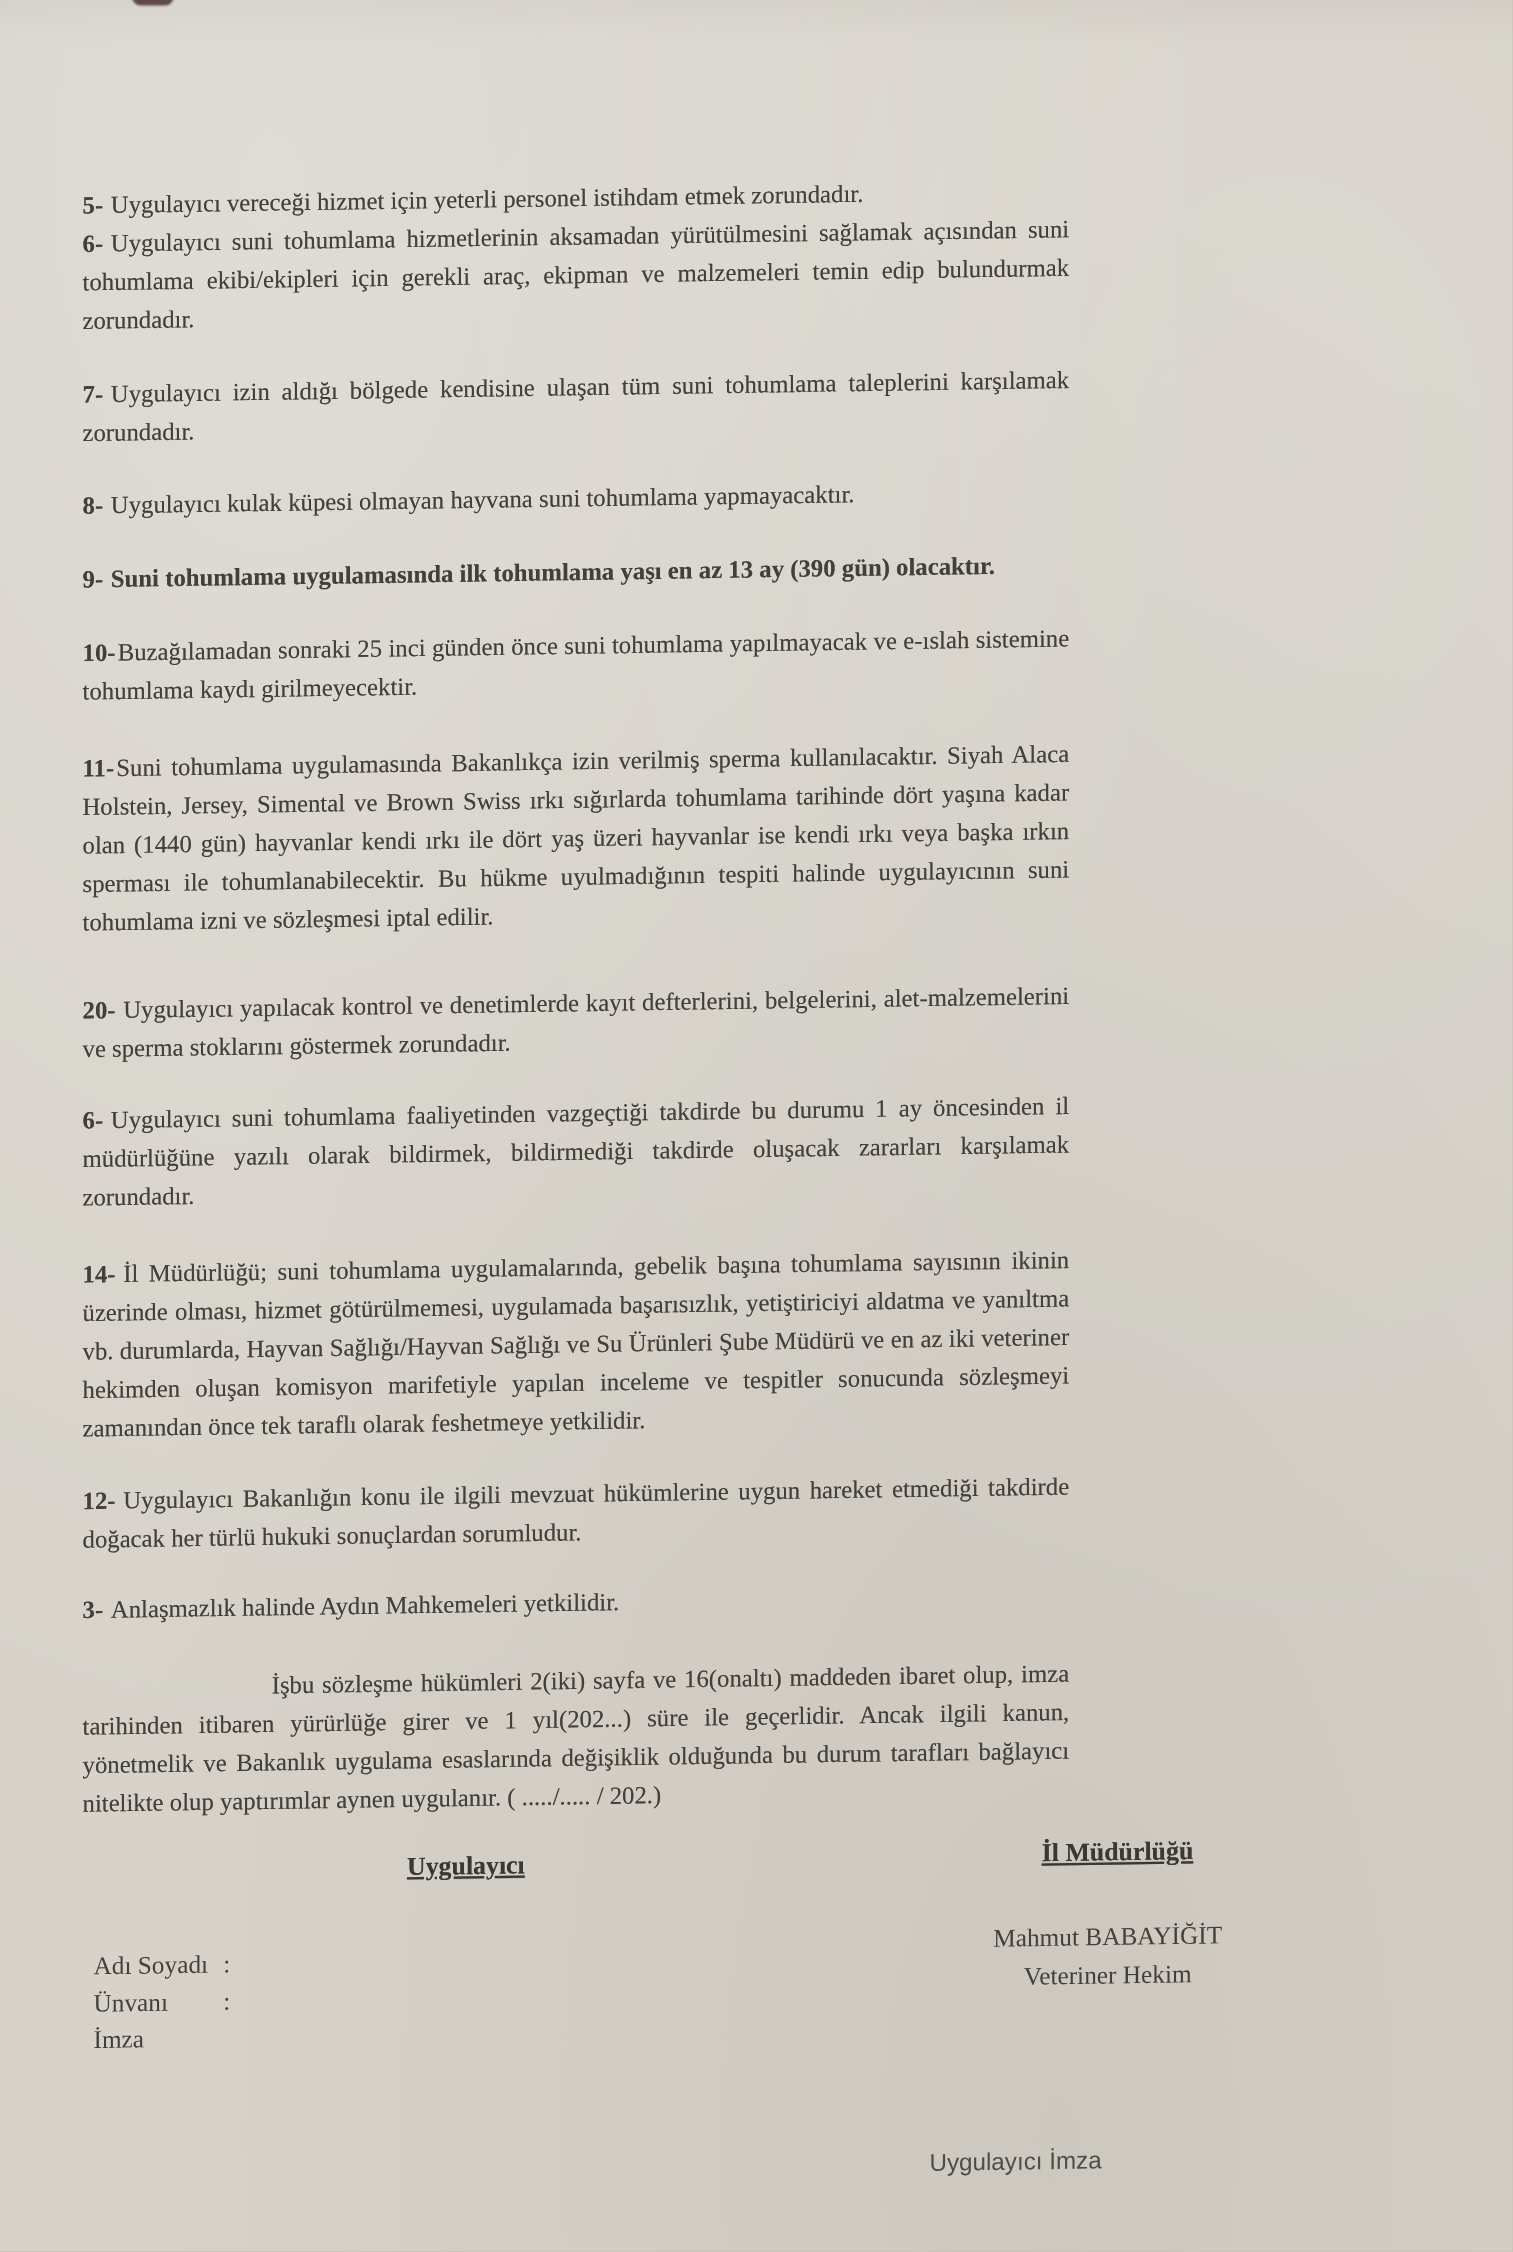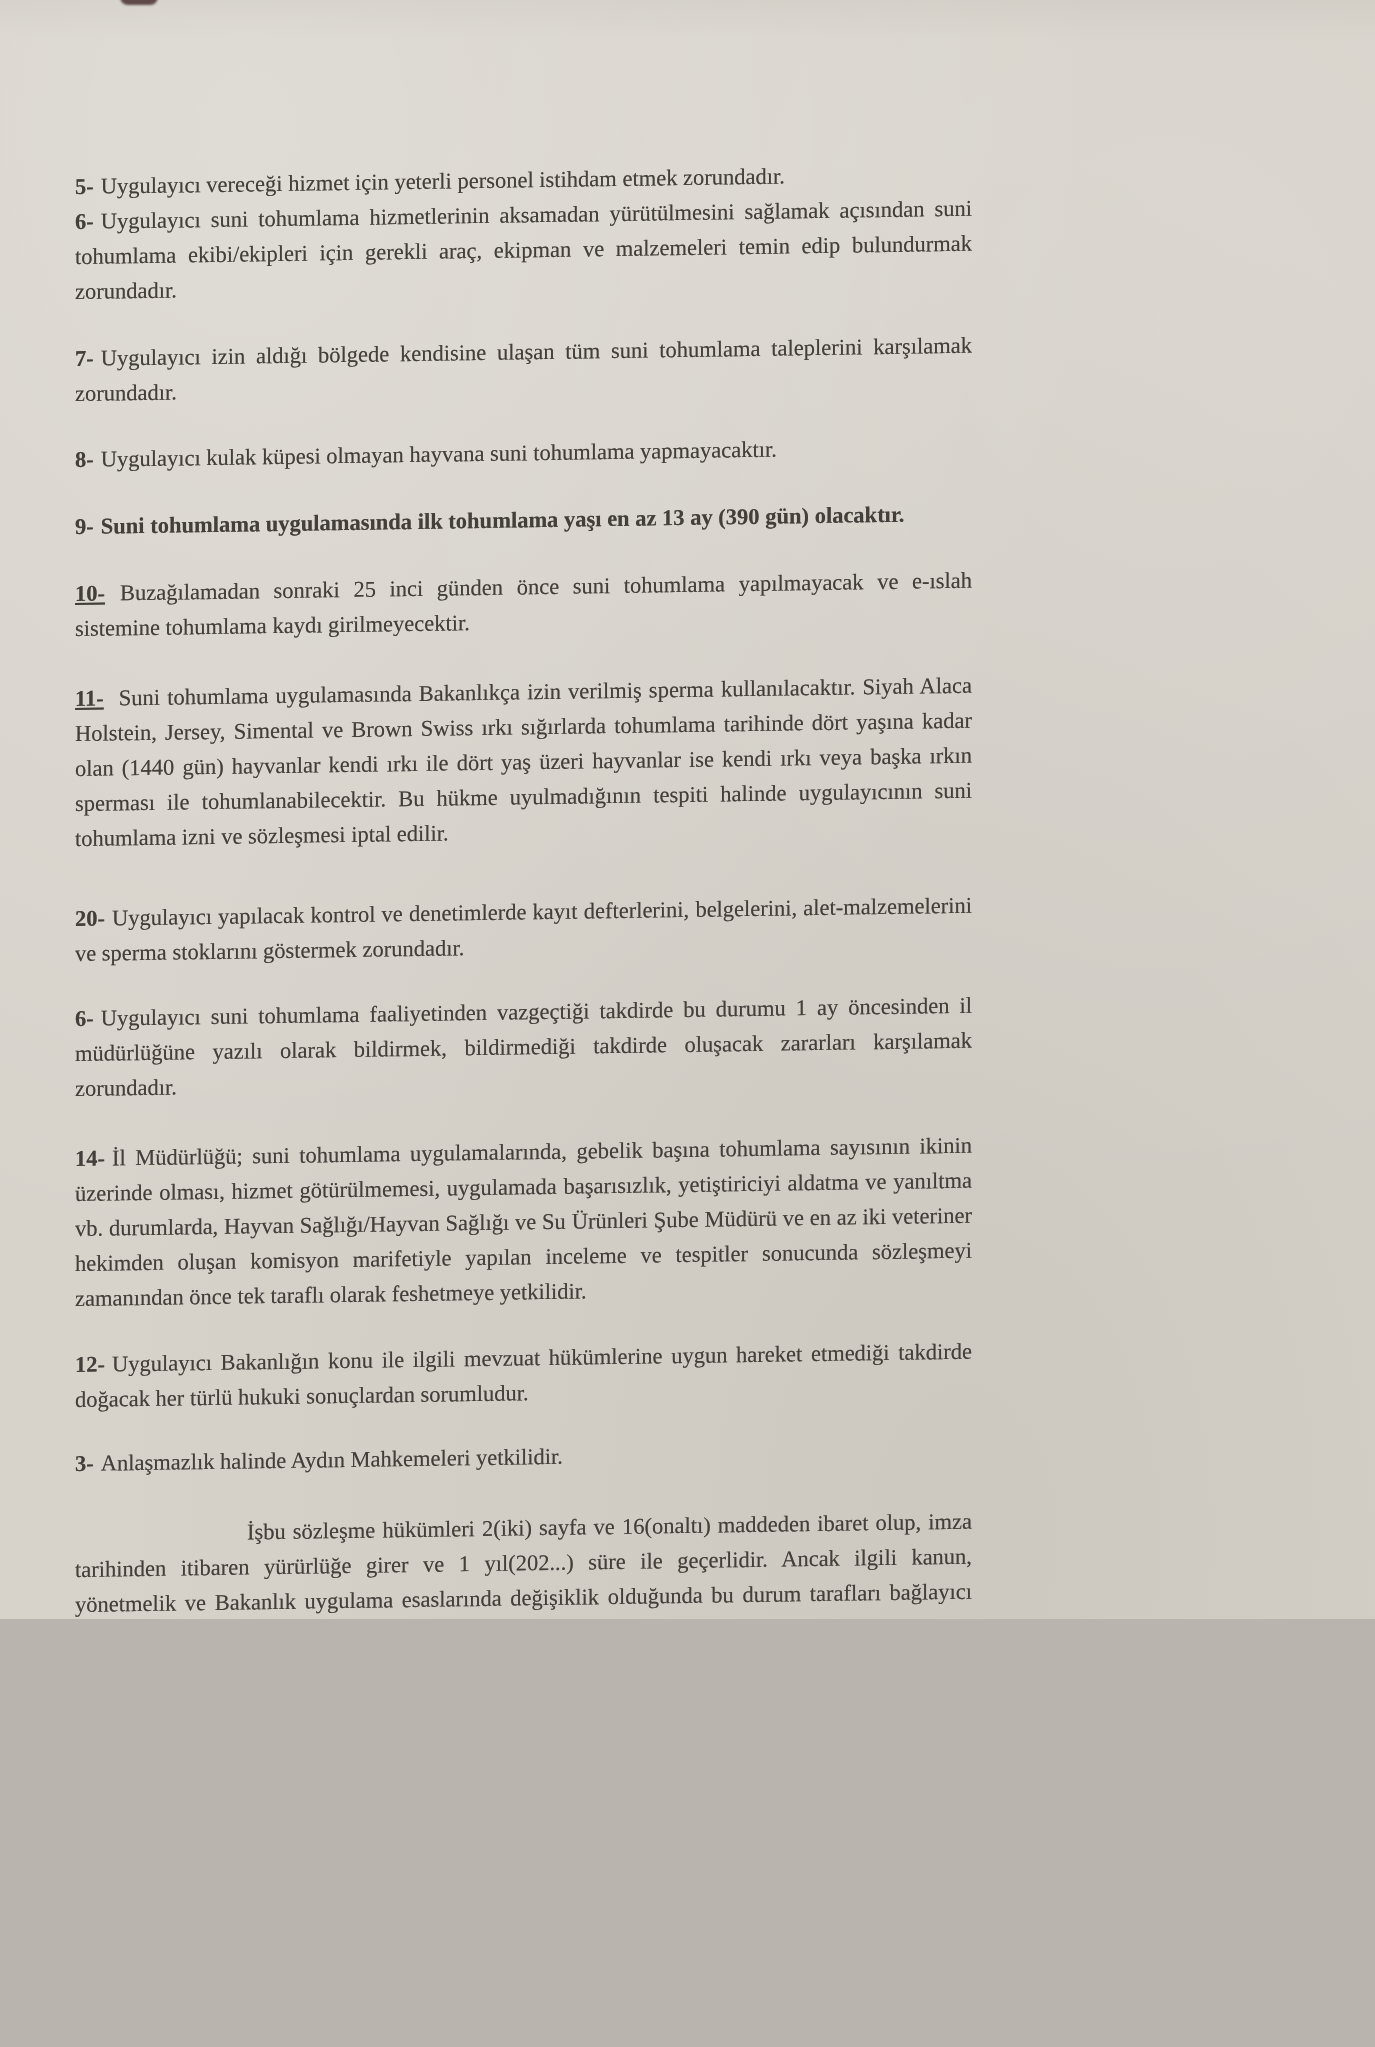--- a/index.html
+++ b/index.html
@@ -3,21 +3,21 @@
 <meta charset="utf-8">
 <style>
   :root{
     --paper:#d7d3cb;
     --ink:#433f3a;
   }
   html,body{margin:0;padding:0;}
   body{background:#b9b5ae; font-family:"Liberation Serif","DejaVu Serif",serif;}
   .page{
     position:relative;
-    width:1375px;height:1619px;
+    width:1375px;height:2047px;
     margin:0 auto;
     background:var(--paper);
     background-image:
       radial-gradient(ellipse at 18% 8%, rgba(255,255,255,0.20), transparent 55%),
       radial-gradient(ellipse at 85% 20%, rgba(255,255,255,0.10), transparent 50%),
       radial-gradient(ellipse at 70% 95%, rgba(110,105,95,0.10), transparent 65%),
       linear-gradient(180deg, rgba(120,112,100,0.08), rgba(0,0,0,0) 40px);
     overflow:hidden;
   }
   .smudge{
@@ -31,21 +31,21 @@
   }
   .textblock{width:897px;}
   p.clause{
     margin:0;
     text-align:justify;
     font-size:22.5px;line-height:35px;
     color:var(--ink);
     text-shadow:0 0 0.5px rgba(67,63,58,0.55);
   }
   p.clause .num{font-weight:bold;margin-right:7px;}
-  p[data-name="clause-10"] .num, p[data-name="clause-11"] .num{margin-right:15px;text-decoration:underline;}
+  p[data-name="clause-10"] .num, p[data-name="clause-11"] .num{margin-right:2px;}
   p[data-name="clause-9"]{font-weight:bold;}
   p[data-name="clause-6"]{margin-top:0;}
   p[data-name="clause-7"]{margin-top:32px;}
   p[data-name="clause-8"]{margin-top:31px;}
   p[data-name="clause-9"]{margin-top:32px;}
   p[data-name="clause-10"]{margin-top:32px;}
   p[data-name="clause-11"]{margin-top:35px;}
   p[data-name="clause-12"]{margin-top:45px;}
   p[data-name="clause-13"]{margin-top:30px;}
   p[data-name="clause-14"]{margin-top:35px;}

